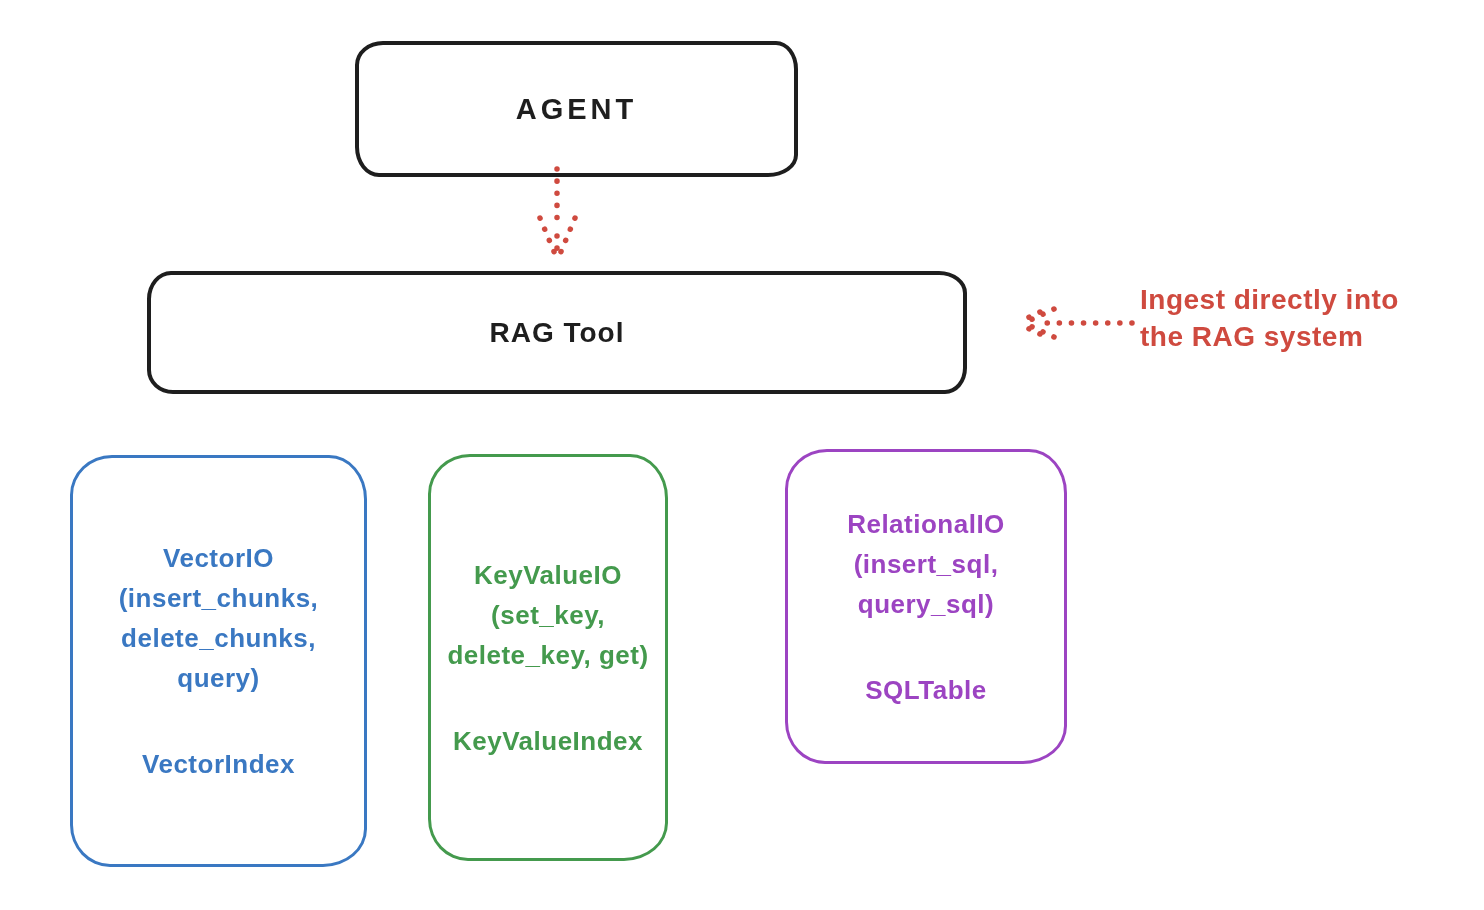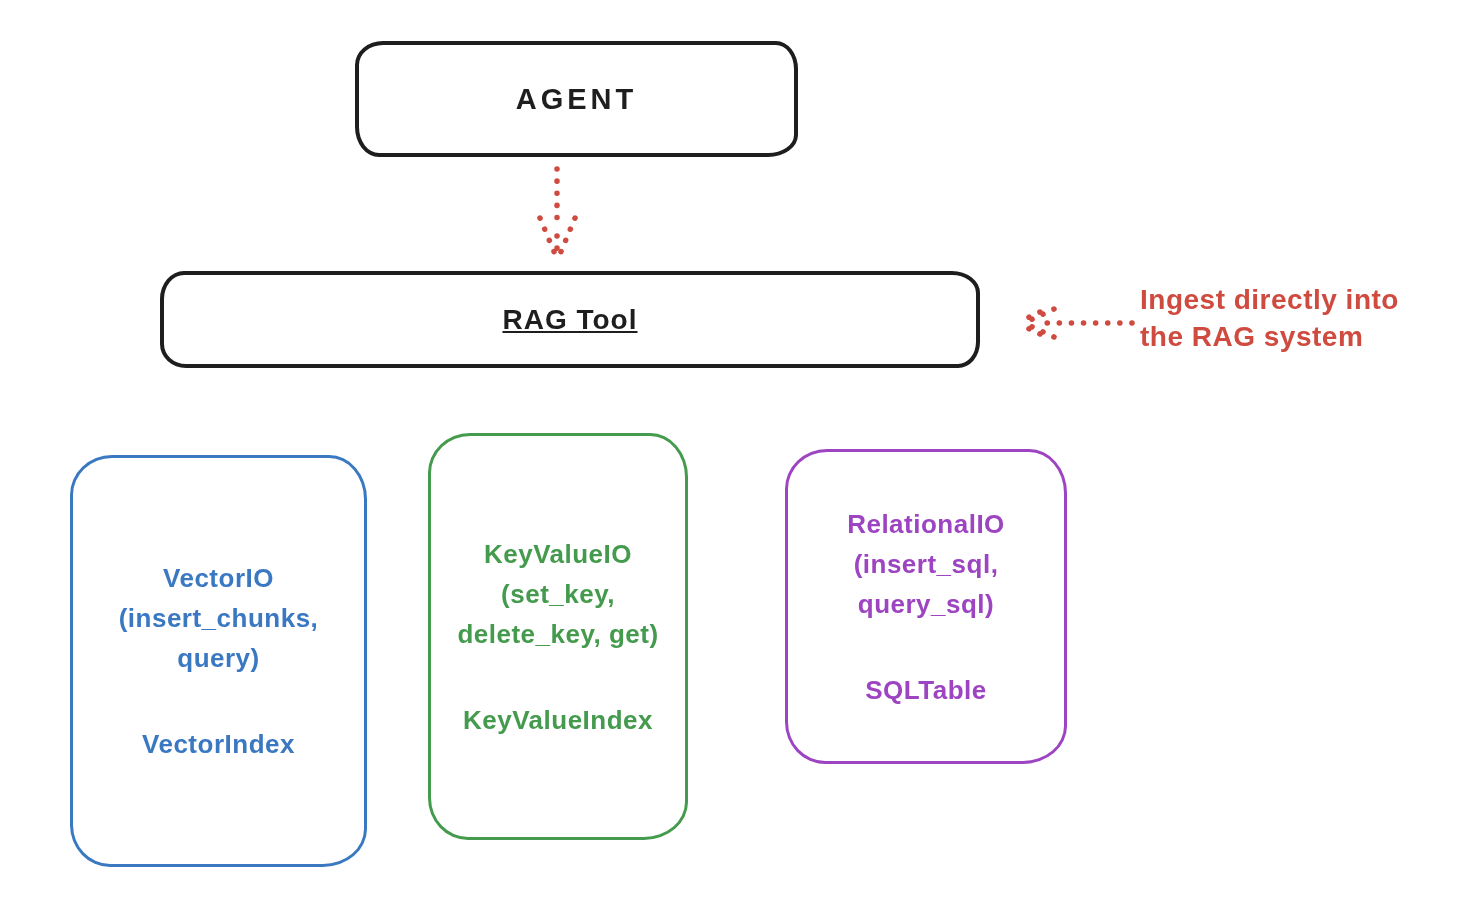--- a/index.html
+++ b/index.html
@@ -21,34 +21,33 @@
     border: 4px solid var(--ink, #1e1e1e);
     background: #ffffff;
     display: flex;
     align-items: center;
     justify-content: center;
     color: var(--ink, #1e1e1e);
     box-sizing: border-box;
   }
   .agent-box {
     left: 355px; top: 41px;
-    width: 443px; height: 116px;
+    width: 443px; height: 136px;
     border-radius: 28px 22px 30px 24px / 24px 28px 22px 30px;
     font-size: 29px;
     font-weight: 700;
     letter-spacing: 4px;
   }
   .rag-box {
-    left: 160px; top: 271px;
-    width: 820px; height: 97px;
+    left: 147px; top: 271px;
+    width: 820px; height: 123px;
     border-radius: 24px 28px 22px 26px / 28px 22px 26px 24px;
     font-size: 28px;
     font-weight: 600;
     letter-spacing: 1px;
-    text-decoration: underline;
   }
   
   .arrow { position: absolute; }
   .arrow line {
     stroke: var(--accent-red, #cf4a3f);
     stroke-width: 5.5;
     stroke-linecap: round;
     stroke-dasharray: 0.1 12;
     fill: none;
   }
@@ -78,21 +77,21 @@
     flex-direction: column;
     align-items: center;
     justify-content: center;
     text-align: center;
     font-size: 26px;
     line-height: 40px;
     font-weight: 600;
     letter-spacing: 0.5px;
   }
   .backend-vector   { left: 70px;  top: 455px; width: 297px; height: 412px; }
-  .backend-keyvalue { left: 428px; top: 433px; width: 260px; height: 407px; }
+  .backend-keyvalue { left: 428px; top: 454px; width: 240px; height: 407px; }
   .backend-relational { left: 785px; top: 449px; width: 282px; height: 315px; }
   .index-label { margin-top: 46px; }
 </style>
 </head>
 <body>
 
 <div class="canvas">
 
   <div class="flow-box agent-box">
     <span>AGENT</span>
@@ -118,20 +117,21 @@
   </svg>
 
   <div class="annotation">
     <div>Ingest directly into</div>
     <div>the RAG system</div>
   </div>
 
   <div class="backend backend-vector" style="--c: #3a78c2;">
     <div>VectorIO</div>
     <div>(insert_chunks,</div>
+    <div>delete_chunks,</div>
     <div>query)</div>
     <div class="index-label">VectorIndex</div>
   </div>
 
   <div class="backend backend-keyvalue" style="--c: #449a4d;">
     <div>KeyValueIO</div>
     <div>(set_key,</div>
     <div>delete_key, get)</div>
     <div class="index-label">KeyValueIndex</div>
   </div>

